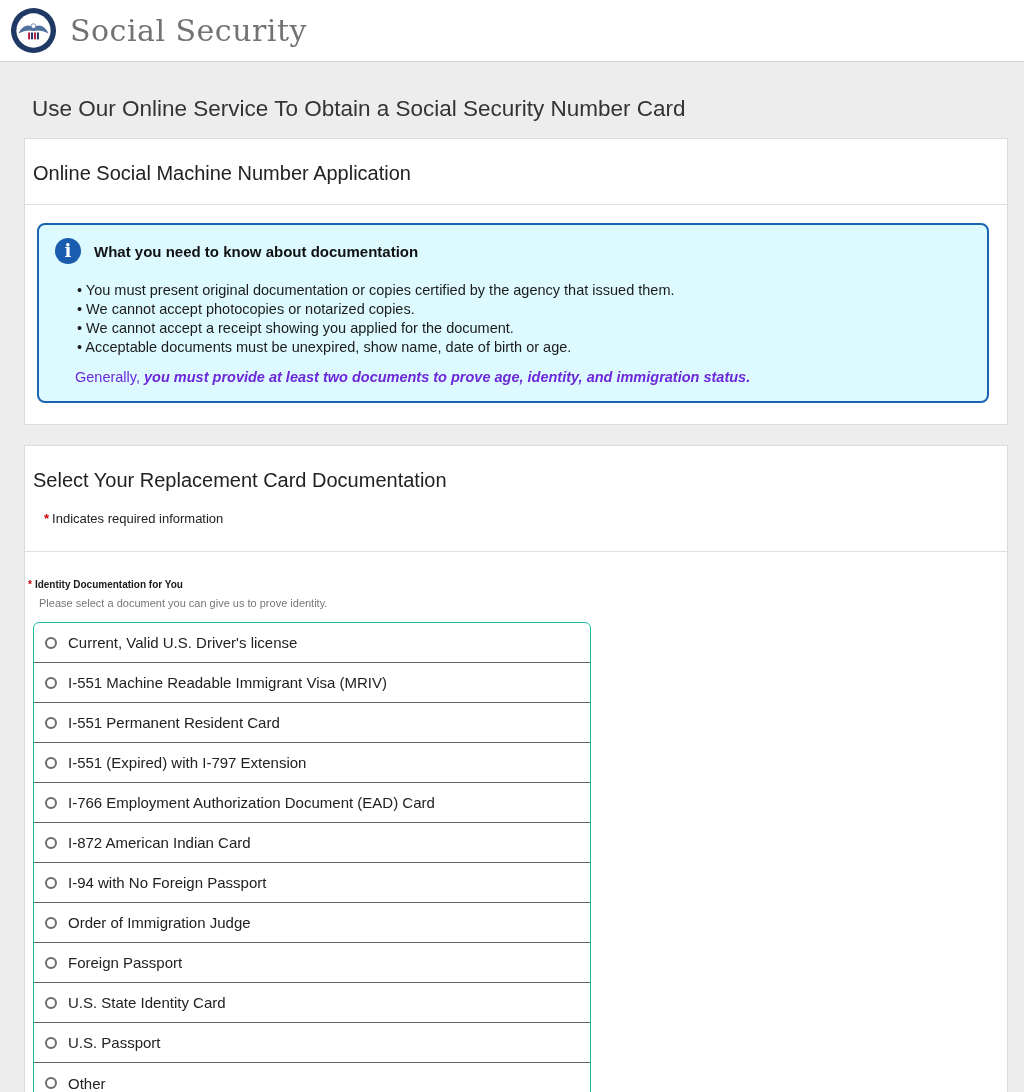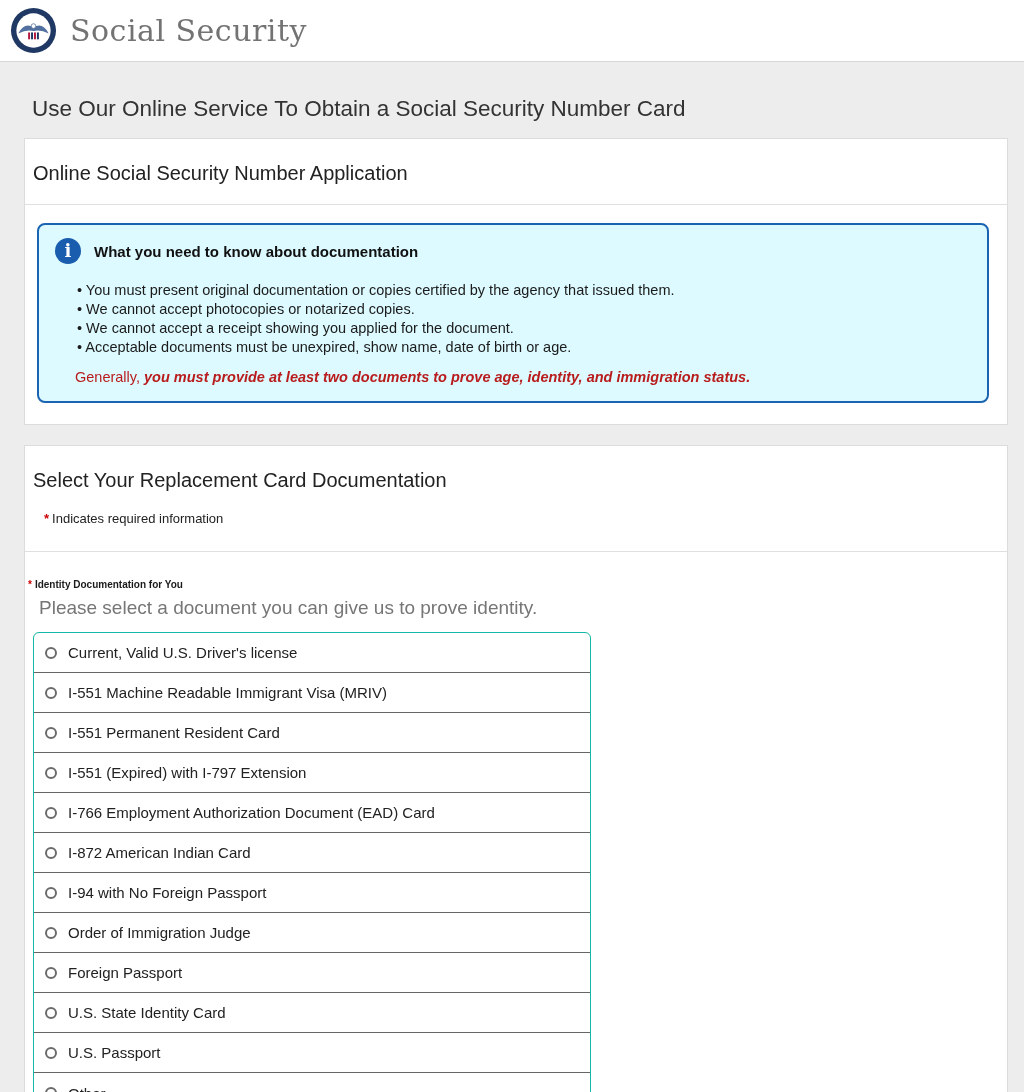--- a/index.html
+++ b/index.html
@@ -53,33 +53,33 @@
     font-family: "DejaVu Serif", serif; font-weight: bold; font-size: 18px;
     display: flex; align-items: center; justify-content: center;
     flex: 0 0 auto; line-height: 1;
   }
   .infobox-title { font-weight: bold; font-size: 15px; color: #111; }
   .infobox-list {
     list-style: none; margin: 17px 0 0 24px; padding: 0;
     font-size: 14.5px; line-height: 19px; color: #1b1b1b;
   }
   .infobox-list li::before { content: "• "; }
-  .infobox-note { margin: 12px 0 0 22px; font-size: 14.5px; color: #b91c1c; }
+  .infobox-note { margin: 12px 0 0 22px; font-size: 14.5px; color: #6d28d9; }
   .infobox-note .emph { font-weight: bold; font-style: italic; }
   
   .card2 { margin-top: 20px; min-height: 631px; padding-bottom: 24px; }
   .card2 h2 { padding-bottom: 2px; }
   .required-note {
     margin: 16px; padding: 1px 16px 9px 3px;
     font-size: 13px; color: #222;
   }
   .req { color: #cc0000; font-weight: bold; margin-right: 3px; }
   .question { padding: 27px 16px 0 3px; }
   .q-label { margin: 0 0 7px 0; font-size: 10px; font-weight: bold; color: #1a1a1a; }
-  .q-instruction { margin: 0 0 13px 11px; font-size: 19px; color: #767676; }
+  .q-instruction { margin: 0 0 13px 11px; font-size: 11px; color: #767676; }
   
   .option-list {
     margin-left: 5px; width: 558px;
     border: 1px solid #14b8a6; border-radius: 6px;
     background: #fff; overflow: hidden;
   }
   .option-row {
     height: 40px; display: flex; align-items: center;
     gap: 11px; padding-left: 11px;
     border-bottom: 1px solid #666;
@@ -108,21 +108,21 @@
       <rect x="24.5" y="26" width="2" height="7" fill="#b31942"></rect>
       <rect x="27.5" y="26" width="2" height="7" fill="#1f3864"></rect>
     </svg>
   </span>
   <span class="brand">Social Security</span>
 </header>
 
 <h1 class="page-title">Use Our Online Service To Obtain a Social Security Number Card</h1>
 
 <section class="card">
-  <h2>Online Social Security Number Application</h2>
+  <h2>Online Social Machine Number Application</h2>
   <div class="card-divider"></div>
   <div class="infobox">
     <div class="infobox-head">
       <span class="info-icon">i</span>
       <span class="infobox-title">What you need to know about documentation</span>
     </div>
     <ul class="infobox-list">
       <li>You must present original documentation or copies certified by the agency that issued them.</li>
       <li>We cannot accept photocopies or notarized copies.</li>
       <li>We cannot accept a receipt showing you applied for the document.</li>

